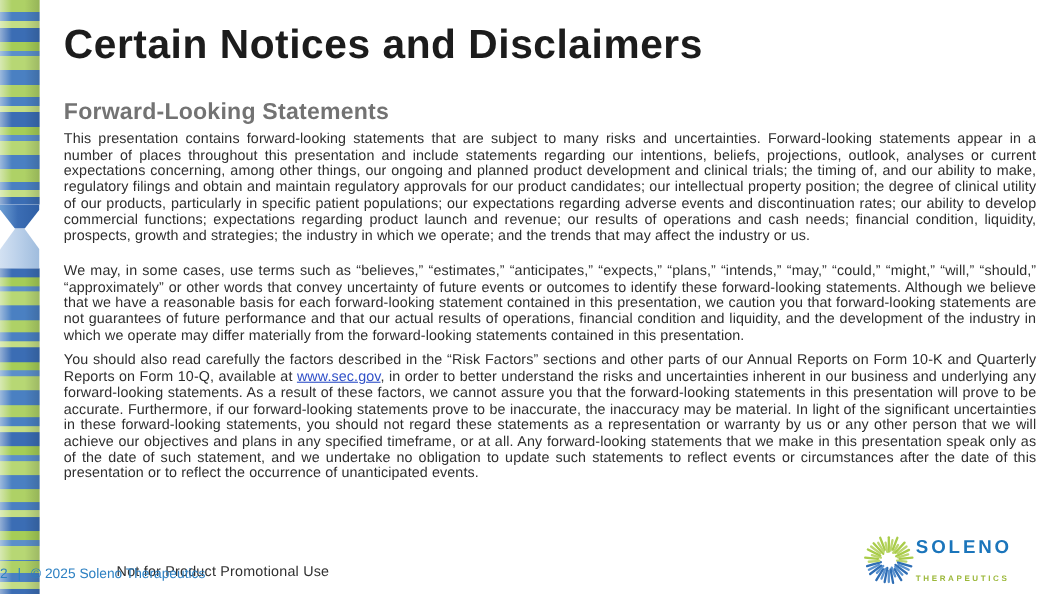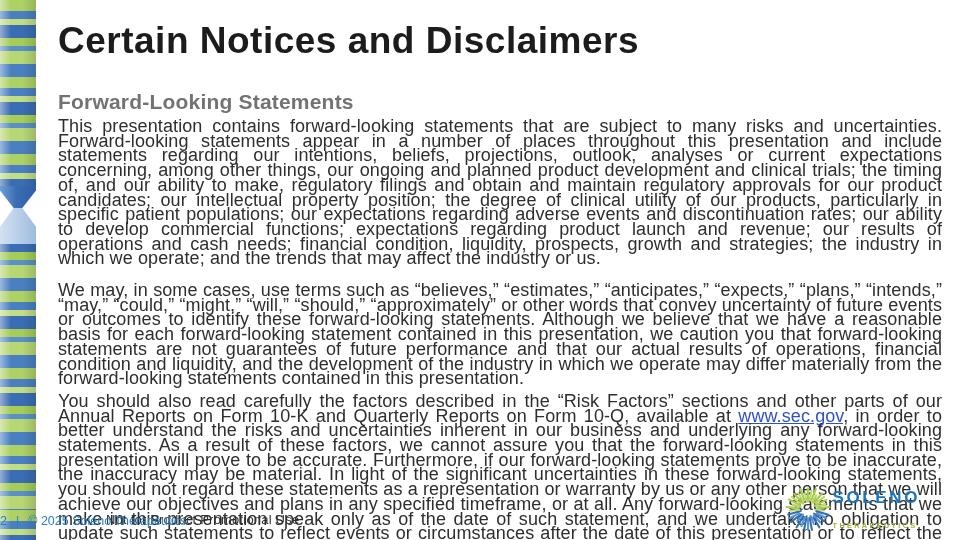--- a/index.html
+++ b/index.html
@@ -44,21 +44,21 @@
   .title {
     position:absolute; top:20px; left:0; width:884px;
     font-size:37px; font-weight:700; letter-spacing:.5px; color:#1c1c1c;
   }
   .section-heading {
     position:absolute; top:90px; left:0; width:884px;
     font-size:21px; font-weight:700; letter-spacing:.2px; color:#737373;
   }
   .body-text { position:absolute; top:119px; left:0; width:884px; }
   .body-text p {
-    font-size:18px; line-height:14.7px; text-align:justify; color:#2e2e2e;
+    font-size:13px; line-height:14.7px; text-align:justify; color:#2e2e2e;
     letter-spacing:.1px;
   }
   .body-text p.p1 { margin-bottom:17px; }
   .body-text p.p2 { margin-bottom:8px; }
   .sec-link { color:#3050c8; text-decoration:underline; cursor:pointer; }
 
   
   .footer-note {
     position:absolute; left:58px; bottom:13px;
     font-size:13px; color:#303030; letter-spacing:.2px;padding-left:48px;

